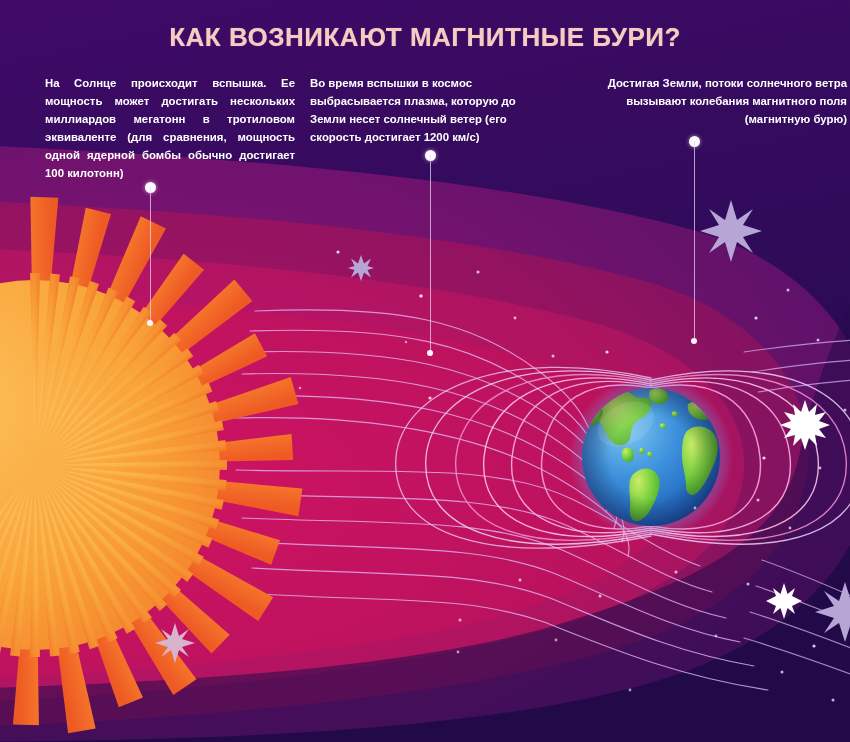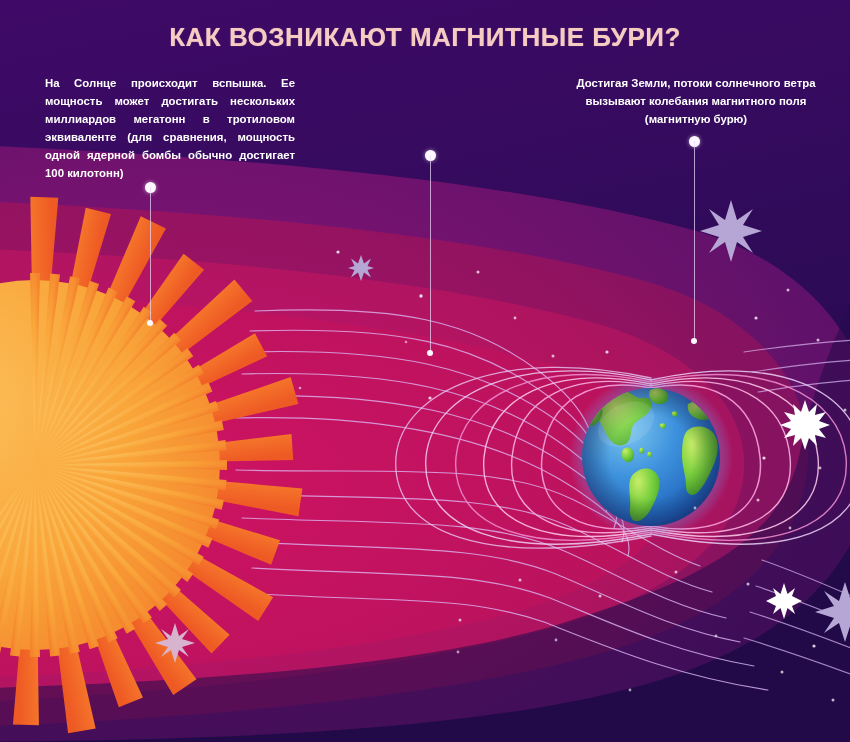--- a/index.html
+++ b/index.html
@@ -48,21 +48,21 @@
     position:absolute;
     color:#ffffff;
     font-size:11.4px;
     line-height:1.58;
     font-weight:700;
     text-align:justify;
     text-justify:inter-word;
   }
   .col-1{ left:45px;  top:74px;  width:250px; }
   .col-2{ left:310px; top:74px;  width:243px; text-align:left;}
-  .col-3{ left:571px; top:74px;  width:250px; text-align:center;}
+  .col-3{ left:597px; top:74px;  width:250px; text-align:right;}
 
   
   .leader{
     position:absolute;
     width:1px;
     background:rgba(233,216,248,.72);
   }
   .dot-top{
     position:absolute;
     width:11px; height:11px; border-radius:50%;
@@ -460,20 +460,21 @@
 
     </g>
   </svg>
 
   <div id="overlay">
 
     <div class="title">КАК ВОЗНИКАЮТ МАГНИТНЫЕ БУРИ?</div>
 
     <div class="col col-1">На Солнце происходит вспышка. Ее мощность может достигать нескольких миллиардов мегатонн в тротиловом эквиваленте (для сравнения, мощность одной ядерной бомбы обычно достигает 100 килотонн)</div>
 
+    <div class="col col-2">Во время вспышки в космос выбрасывается плазма, которую до Земли несет солнечный ветер (его скорость достигает 1200 км/с)</div>
 
     <div class="col col-3">Достигая Земли, потоки солнечного ветра вызывают колебания магнитного поля (магнитную бурю)</div>
 
     <div class="dot-top" style="left:144.5px; top:181.5px;"></div>
     <div class="leader" style="left:150px; top:187px; height:136px;"></div>
     <div class="dot-bottom" style="left:147px; top:320px;"></div>
 
     <div class="dot-top" style="left:424.5px; top:149.5px;"></div>
     <div class="leader" style="left:430px; top:155px; height:198px;"></div>
     <div class="dot-bottom" style="left:427px; top:350px;"></div>

